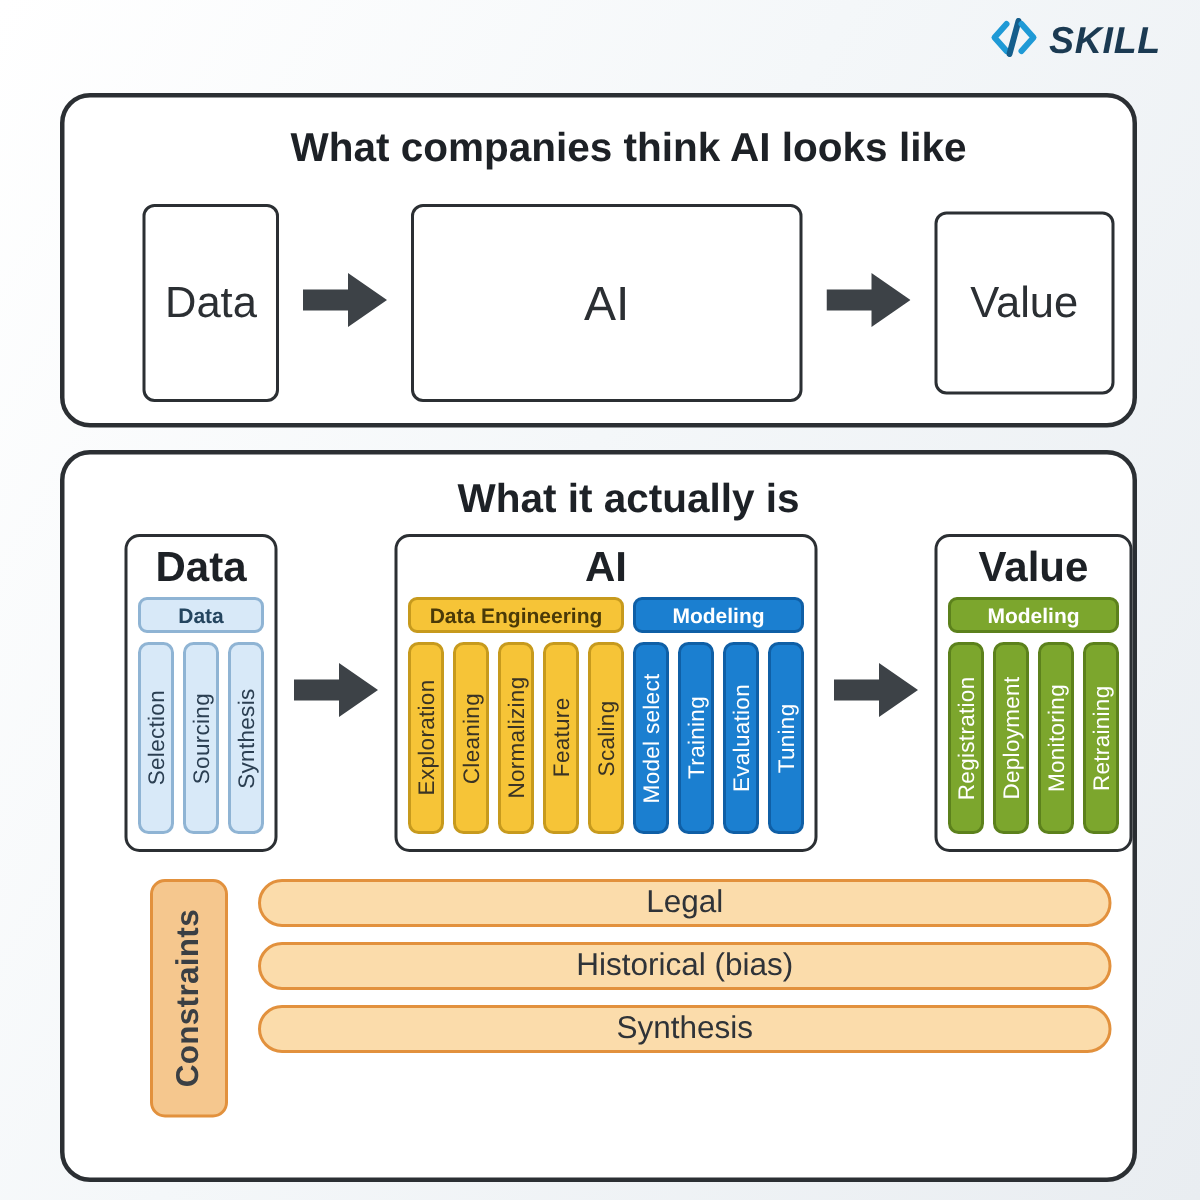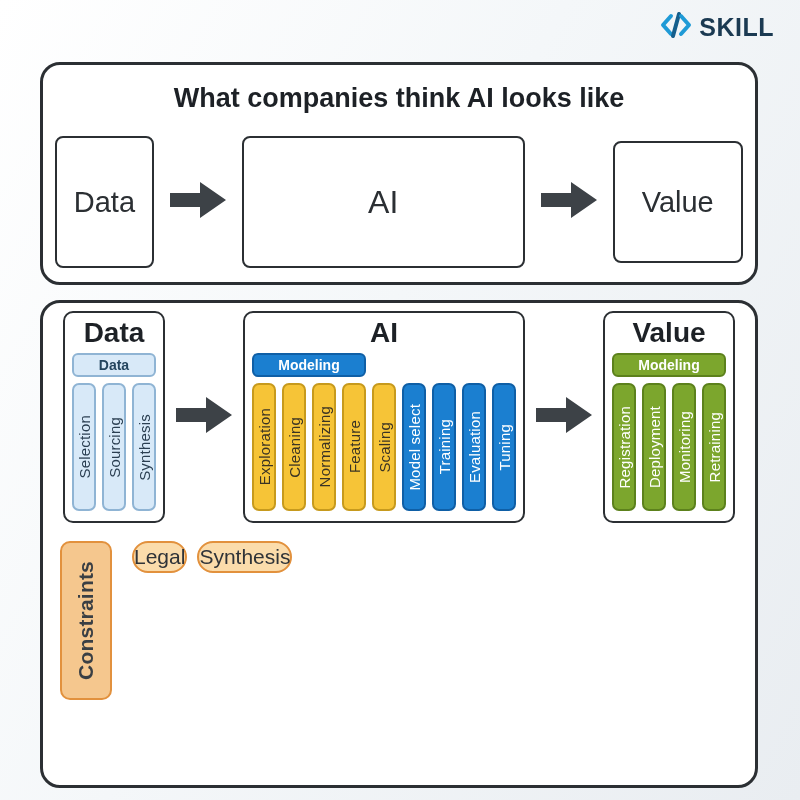--- a/index.html
+++ b/index.html
@@ -8,29 +8,29 @@
     font-family:"Liberation Sans", sans-serif;
     background:linear-gradient(120deg,#ffffff 0%,#f4f7f9 45%,#e9edf1 100%);
     position:relative;
     overflow:hidden;
     color:#2b2f33;
   }
 
   
   .logo-row{
     position:absolute; top:12px; right:26px;
-    display:flex; align-items:center; gap:7px;
+    display:flex; align-items:center; gap:7px;font-style:italic;
   }
   .logo-brand{ font-size:25px; font-weight:800; letter-spacing:.5px; color:#1b3a52; }
   .logo-accent{ font-size:25px; font-weight:800; letter-spacing:.5px; color:#1f9ad6; }
 
   
   .panel{
     position:absolute; left:40px; width:718px;
-    background:#ffffff; border:3px solid #2b2f33; border-radius:20px;
+    background:#ffffff; border:3px solid #2b2f33; border-radius:20px;padding-left:40px;
   }
   .panel-top{ top:62px; height:223px; }
   .panel-bottom{ top:300px; height:488px; }
   .panel-title{
     text-align:center; font-weight:800; color:#1d2126;
     font-size:27px; margin-top:18px;
   }
   .panel-bottom .panel-title{ margin-top:14px; }
 
   
@@ -91,21 +91,21 @@
   }
   .constraints-label{
     width:52px; height:159px; flex:0 0 auto;
     background:#f6c avoid; 
   }
   .constraints-label{
     background:#f5c78e; border:2.5px solid #e2913d; border-radius:10px;
     display:flex; align-items:center; justify-content:center;
   }
   .constraints-label .vtext{ font-size:21px; font-weight:800; color:#3a3f44; }
-  .constraint-rows{ flex:1; display:flex; gap:10px; }
+  .constraint-rows{ flex:1; display:flex; flex-direction:column; gap:10px; }
   .constraint-row{
     height:32px; background:#fbdcab; border:2px solid #e2913d; border-radius:16px;
     display:flex; align-items:center; justify-content:center;
     font-size:21px; color:#2f3338;
   }
 </style>
 </head>
 <body>
 
 <div class="logo-row">
@@ -132,20 +132,21 @@
     <span class="arrow-svg">
       <svg width="56" height="36" viewBox="0 0 56 36">
           <path d="M0 11 L30 11 L30 0 L56 18 L30 36 L30 25 L0 25 Z" fill="#3d4247"></path>
         </svg>
     </span>
     <div class="tbox tbox-value">Value</div>
   </div>
 </section>
 
 <section class="panel panel-bottom">
+  <div class="panel-title">What it actually is</div>
 
   <div class="groups-row">
 
     <div class="group">
       <div class="group-title">Data</div>
       <div class="chip-row">
         <div class="chip chip-lightblue" style="width:84px">Data</div>
       </div>
       <div class="bars">
         <div class="bar bar-lightblue">
@@ -162,20 +163,21 @@
 
     <span class="arrow-svg" style="align-self:center">
       <svg width="56" height="36" viewBox="0 0 56 36">
           <path d="M0 11 L30 11 L30 0 L56 18 L30 36 L30 25 L0 25 Z" fill="#3d4247"></path>
         </svg>
     </span>
 
     <div class="group">
       <div class="group-title">AI</div>
       <div class="chip-row">
+        <div class="chip chip-yellow" style="width:144px">Data Engineering</div>
         <div class="chip chip-blue" style="width:114px">Modeling</div>
       </div>
       <div class="bars">
         <div class="bar bar-yellow">
             <span class="vtext">Exploration</span>
           </div>
         <div class="bar bar-yellow">
             <span class="vtext">Cleaning</span>
           </div>
         <div class="bar bar-yellow">
@@ -229,16 +231,17 @@
       </div>
     </div>
   </div>
 
   <div class="constraints-row">
     <div class="constraints-label">
       <span class="vtext">Constraints</span>
     </div>
     <div class="constraint-rows">
       <div class="constraint-row">Legal</div>
+      <div class="constraint-row">Historical (bias)</div>
       <div class="constraint-row">Synthesis</div>
     </div>
   </div>
 </section>
 
 </body></html>

